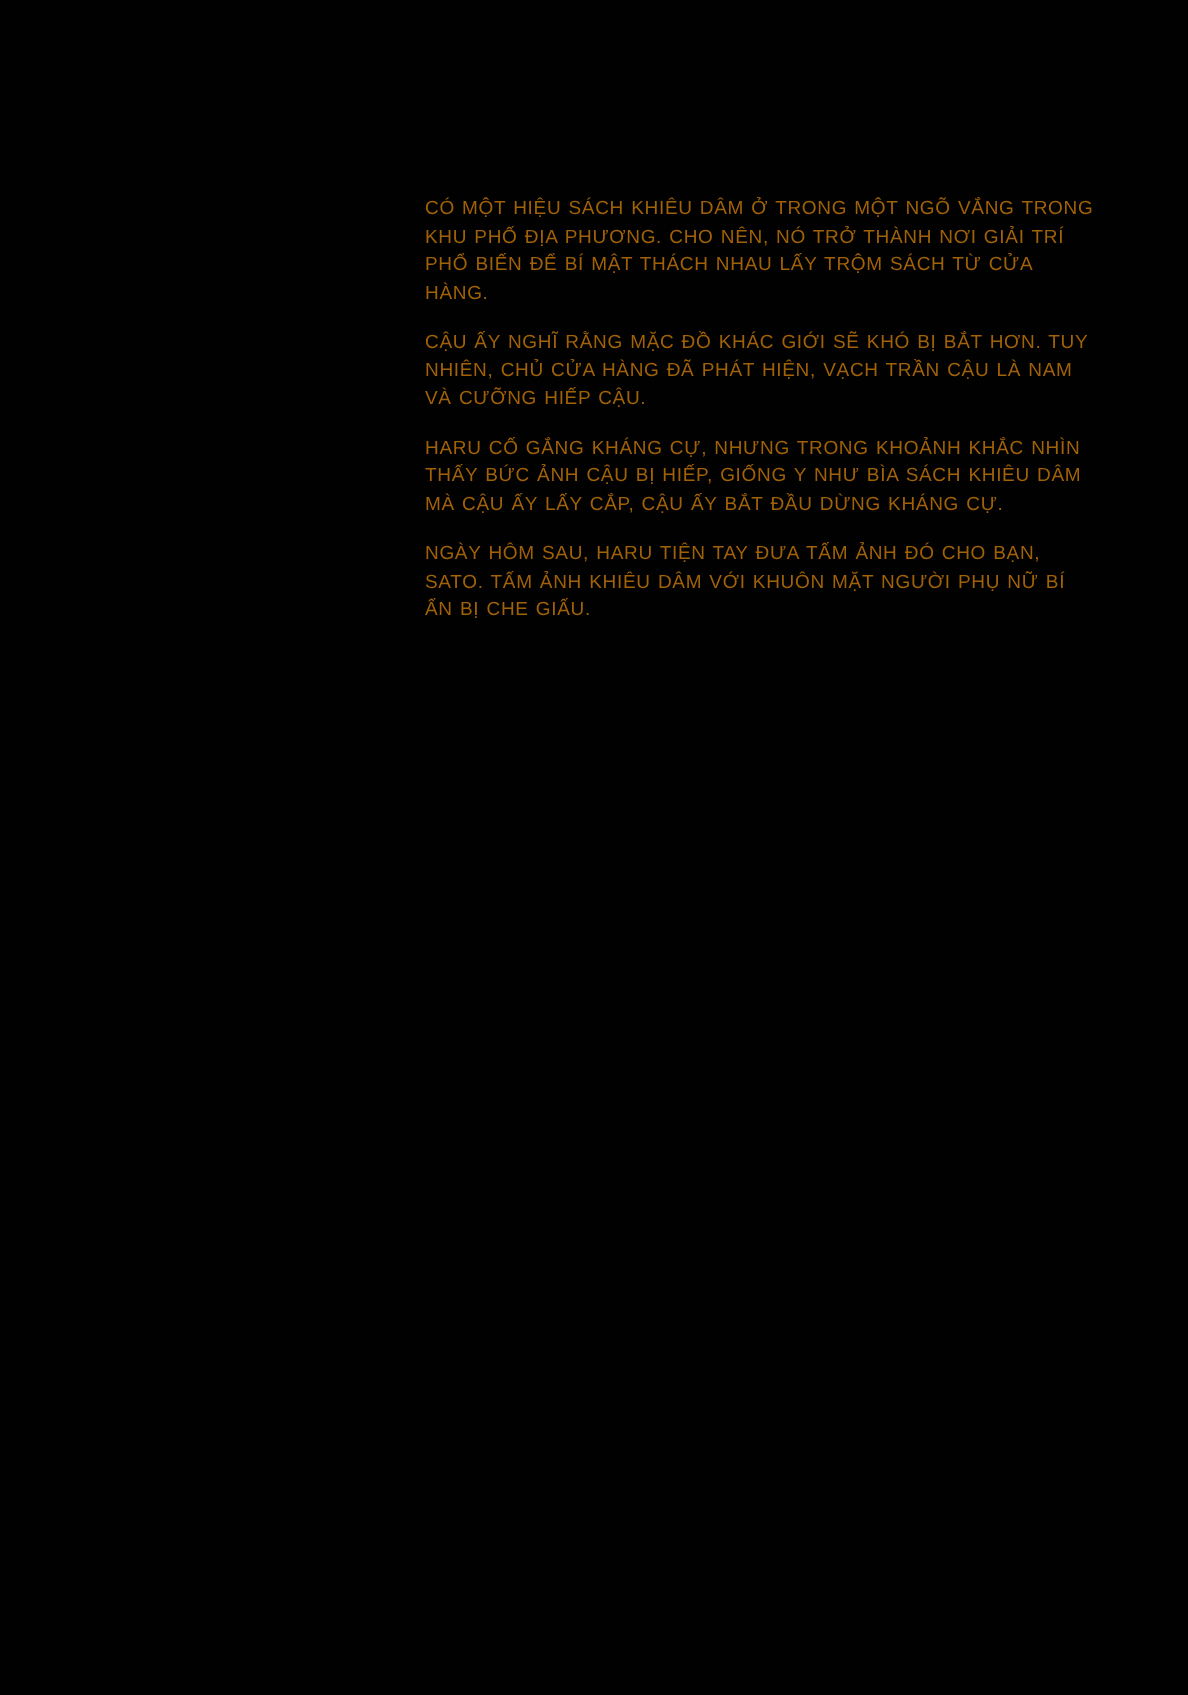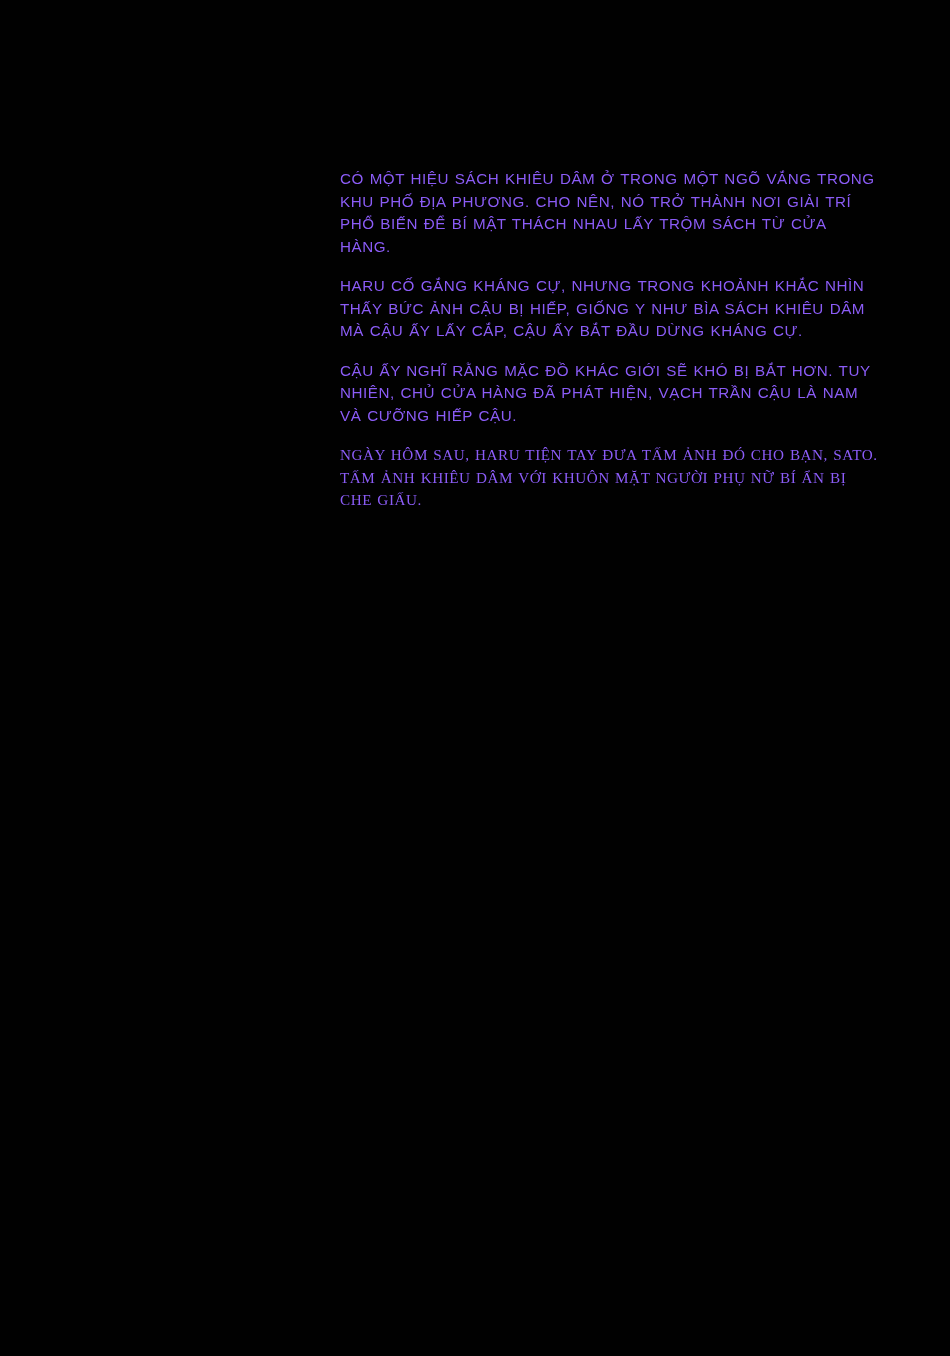--- a/index.html
+++ b/index.html
@@ -19,39 +19,38 @@
     height: 1356px;
     background: #010101;
   }
   .text-block {
     position: absolute;
     left: 340px;
     top: 152px;
     width: 540px;
   }
   .para {
-    color: #8b5cf6;
+    color: #a16207;
     font-family: "Liberation Sans", sans-serif;
     font-size: 15.2px;
     line-height: 22.5px;
     letter-spacing: 0.55px;
     text-transform: uppercase;
     font-weight: 400;
-    margin: 16px 0 17px 0;
+    margin: 4px 0 17px 0;
     text-align: left;
     word-spacing: 1px;
   }
   .para:last-child {
     margin-bottom: 0;
-    font-family: Liberation Serif, serif;
   }
 </style>
 </head>
 <body>
 
 <div class="page">
   <div class="text-block">
     <p class="para">Có một hiệu sách khiêu dâm ở trong một ngõ vắng trong khu phố địa phương. Cho nên, nó trở thành nơi giải trí phổ biến để bí mật thách nhau lấy trộm sách từ cửa hàng.</p>
+    <p class="para">Cậu ấy nghĩ rằng mặc đồ khác giới sẽ khó bị bắt hơn. Tuy nhiên, chủ cửa hàng đã phát hiện, vạch trần cậu là nam và cưỡng hiếp cậu.</p>
     <p class="para">Haru cố gắng kháng cự, nhưng trong khoảnh khắc nhìn thấy bức ảnh cậu bị hiếp, giống y như bìa sách khiêu dâm mà cậu ấy lấy cắp, cậu ấy bắt đầu dừng kháng cự.</p>
-    <p class="para">Cậu ấy nghĩ rằng mặc đồ khác giới sẽ khó bị bắt hơn. Tuy nhiên, chủ cửa hàng đã phát hiện, vạch trần cậu là nam và cưỡng hiếp cậu.</p>
     <p class="para">Ngày hôm sau, Haru tiện tay đưa tấm ảnh đó cho bạn, Sato. Tấm ảnh khiêu dâm với khuôn mặt người phụ nữ bí ẩn bị che giấu.</p>
   </div>
 </div>
 
 </body></html>

